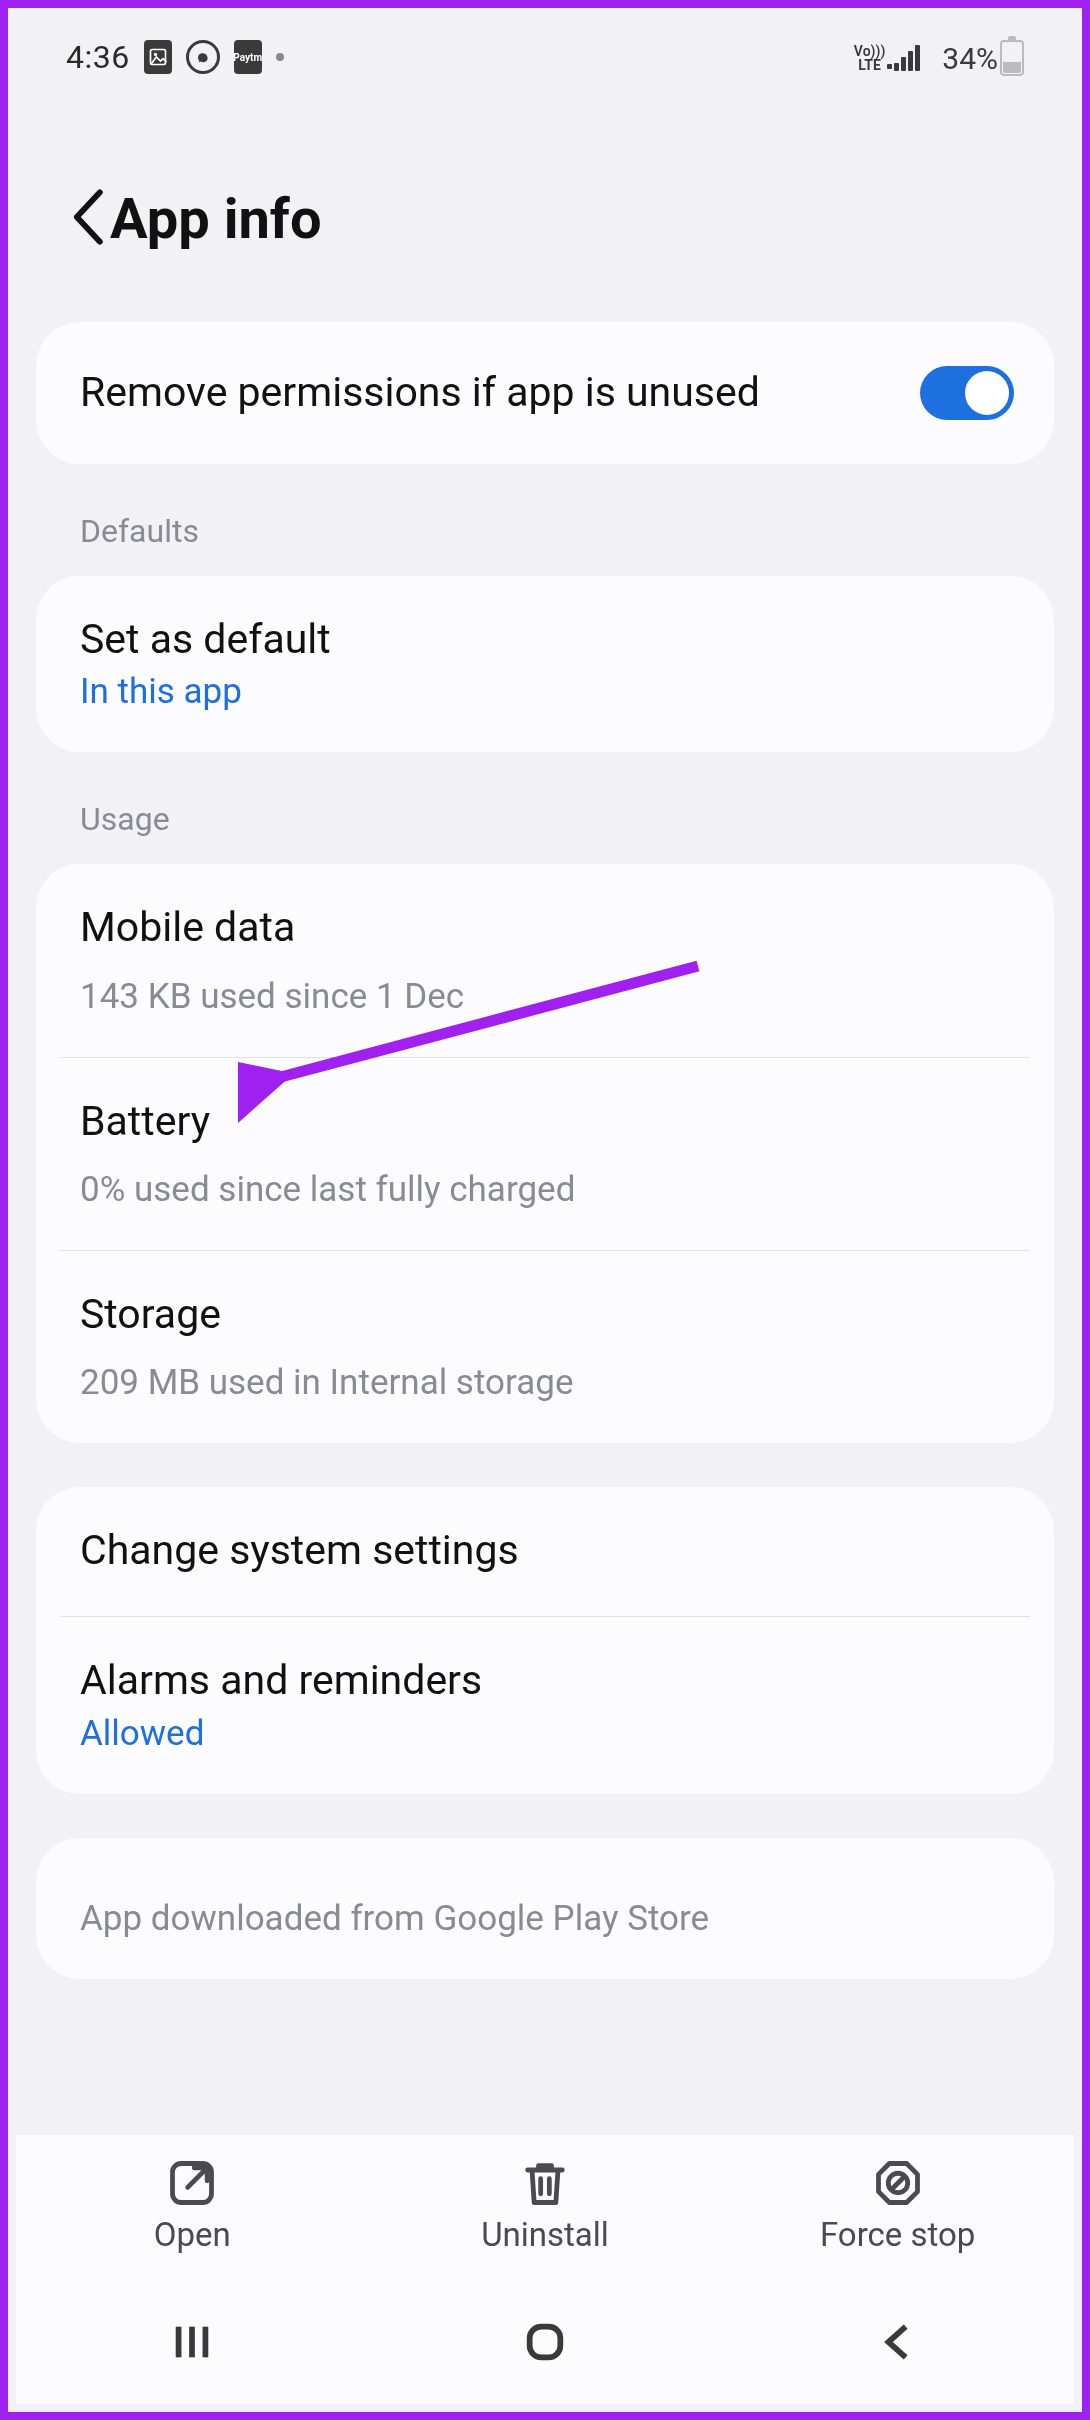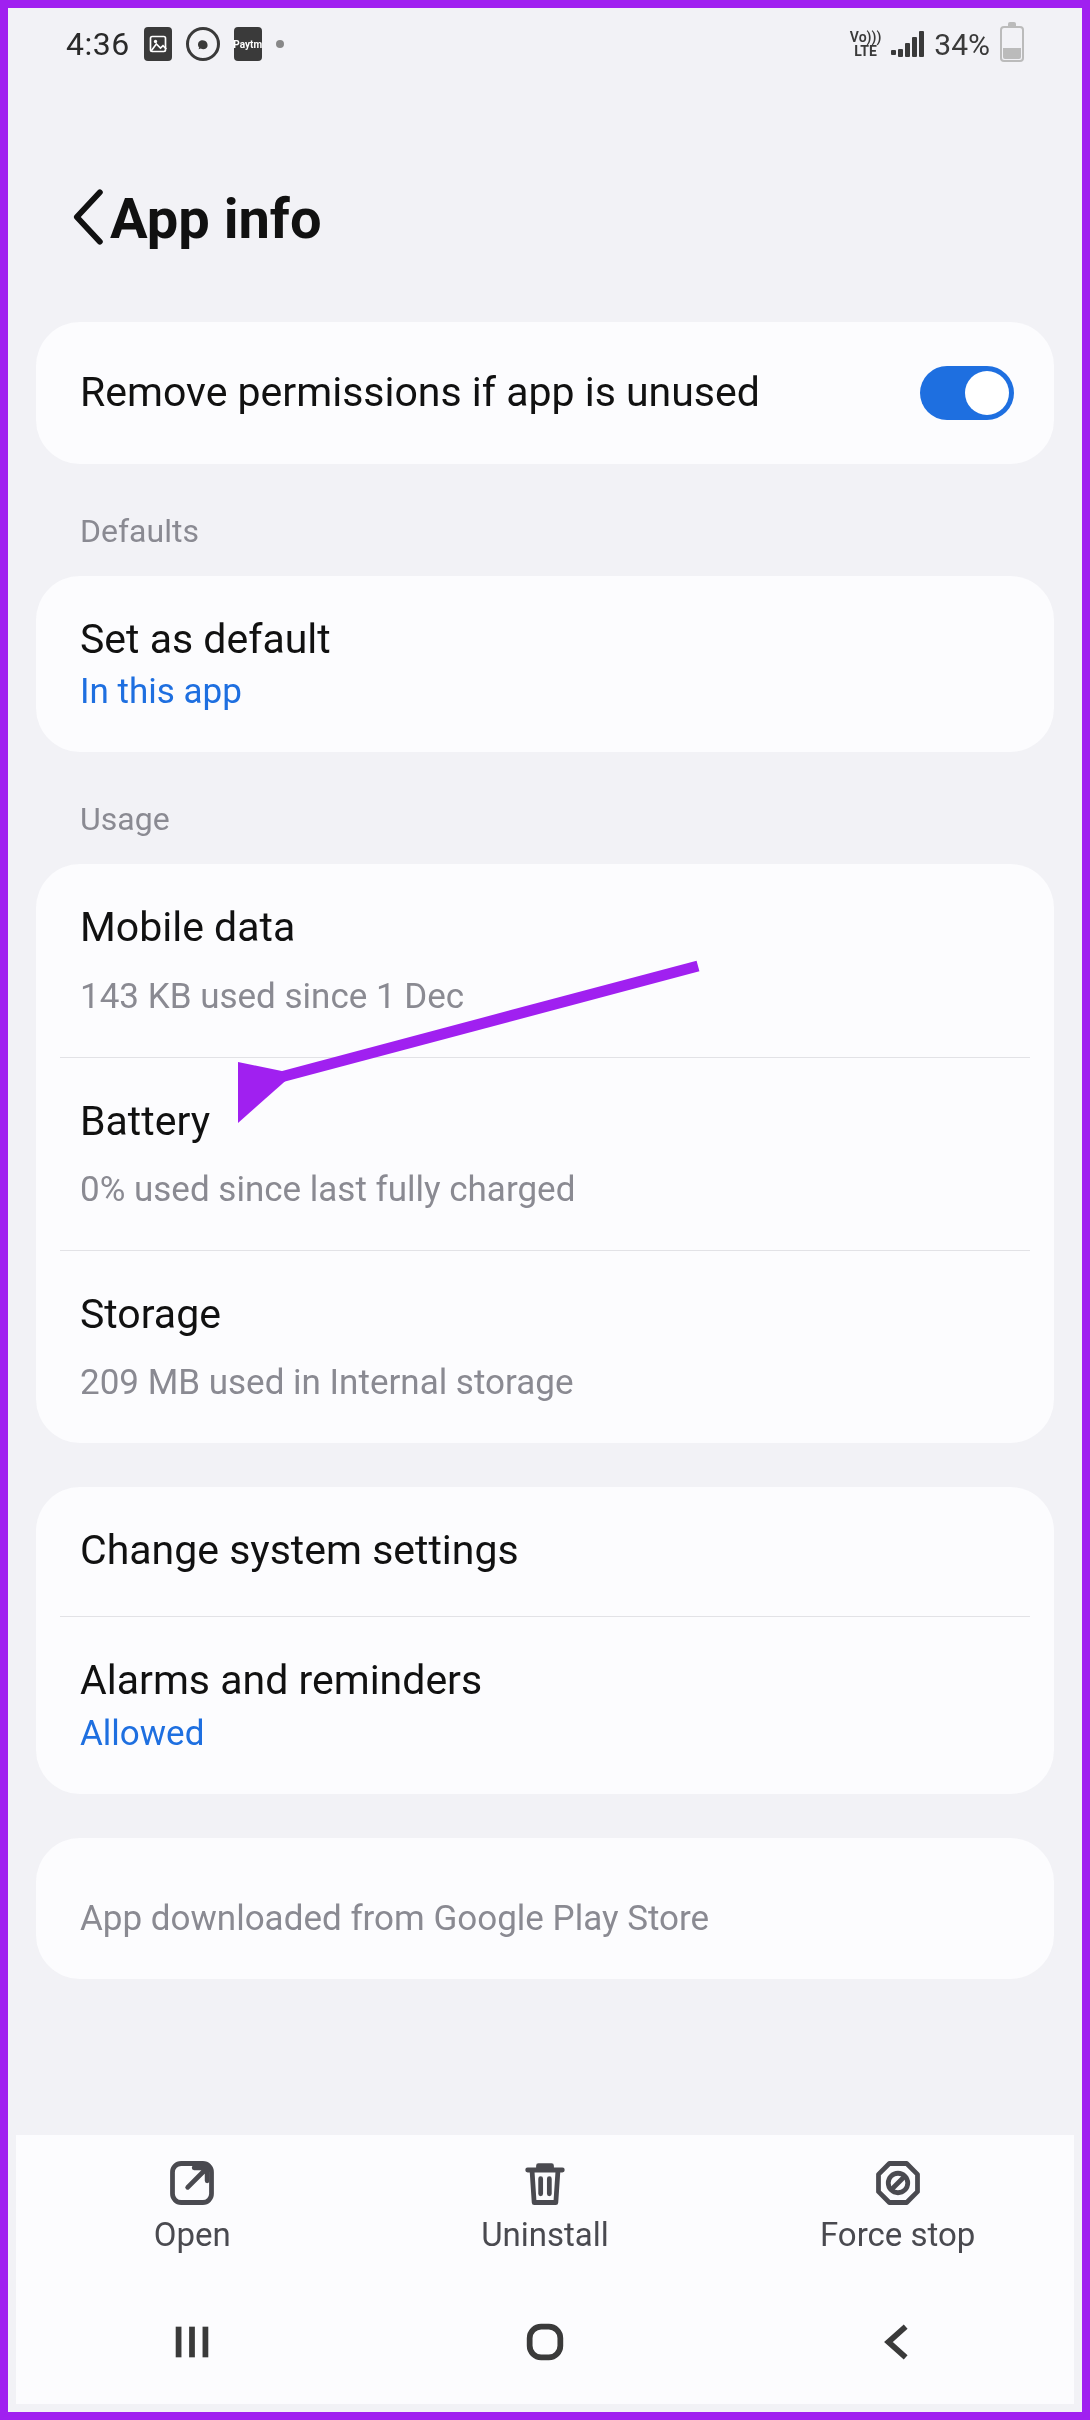--- a/index.html
+++ b/index.html
@@ -23,43 +23,43 @@
     left: 8px; right: 8px; top: 8px; bottom: 8px;
     background: #f2f2f6;
     display: flex;
     flex-direction: column;
   }
 
   
   .status-bar {
     height: 68px;
     display: flex;
-    align-items: center;
+    align-items: flex-end;
     justify-content: space-between;
     padding: 4px 58px 0 58px;
     font-size: 30px;
     color: #3a3a3a;
   }
   .status-left { display: flex; align-items: center; gap: 14px; }
   .status-time { font-size: 32px; letter-spacing: 0.5px; color: #2a2a2a; }
   .status-icon-box {
     width: 28px; height: 34px; border-radius: 4px;
     background: #3a3a3a; display:flex; align-items:center; justify-content:center;
   }
   .status-icon-circle {
     width: 34px; height: 34px; border-radius: 50%;
     border: 3px solid #3a3a3a; display:flex;align-items:center;justify-content:center;
   }
   .status-dot { width: 8px; height: 8px; border-radius: 50%; background: #888; }
-  .status-right { display:flex; align-items:center; gap: 10px; }
+  .status-right { display:flex; align-items:center; gap: 2px; }
   .volte { font-size: 16px; line-height: 14px; font-weight: 600; text-align:center; }
   .signal-bars { display:flex; align-items:flex-end; gap:2px; height:26px; }
   .signal-bars span { width:5px; background:#3a3a3a; border-radius:1px; }
   .signal-dot { width:5px; height:5px; border-radius:50%; background:#3a3a3a; margin-bottom:2px;}
-  .battery-pct { font-size: 30px; }
+  .battery-pct { font-size: 30px; margin-left: 20px; }
   .battery-icon { width: 24px; height: 36px; border:2px solid #bbb; border-radius:4px; position:relative; }
   .battery-icon::before { content:""; position:absolute; top:-6px; left:6px; right:6px; height:4px; background:#bbb; border-radius:2px 2px 0 0;}
   .battery-fill { position:absolute; bottom:1px; left:1px; right:1px; height:34%; background:#bbb; border-radius:0 0 2px 2px;}
 
   
   .header {
     display:flex; align-items:center; 
     padding: 110px 50px 70px 62px;
   }
   .back-chevron svg { width: 40px; height: 56px; }

